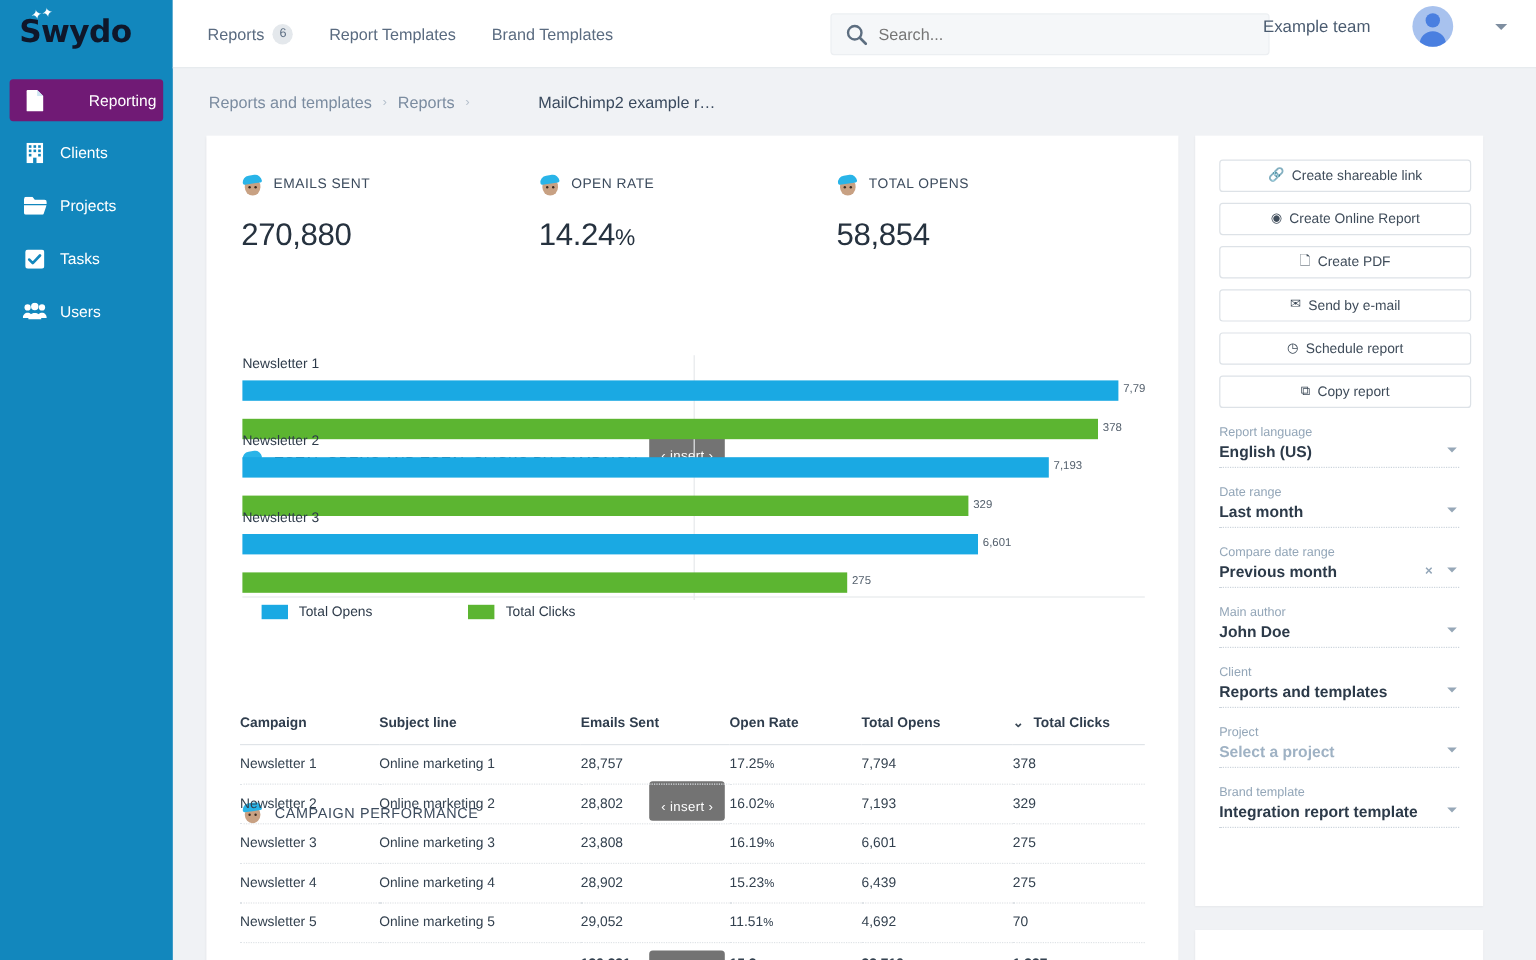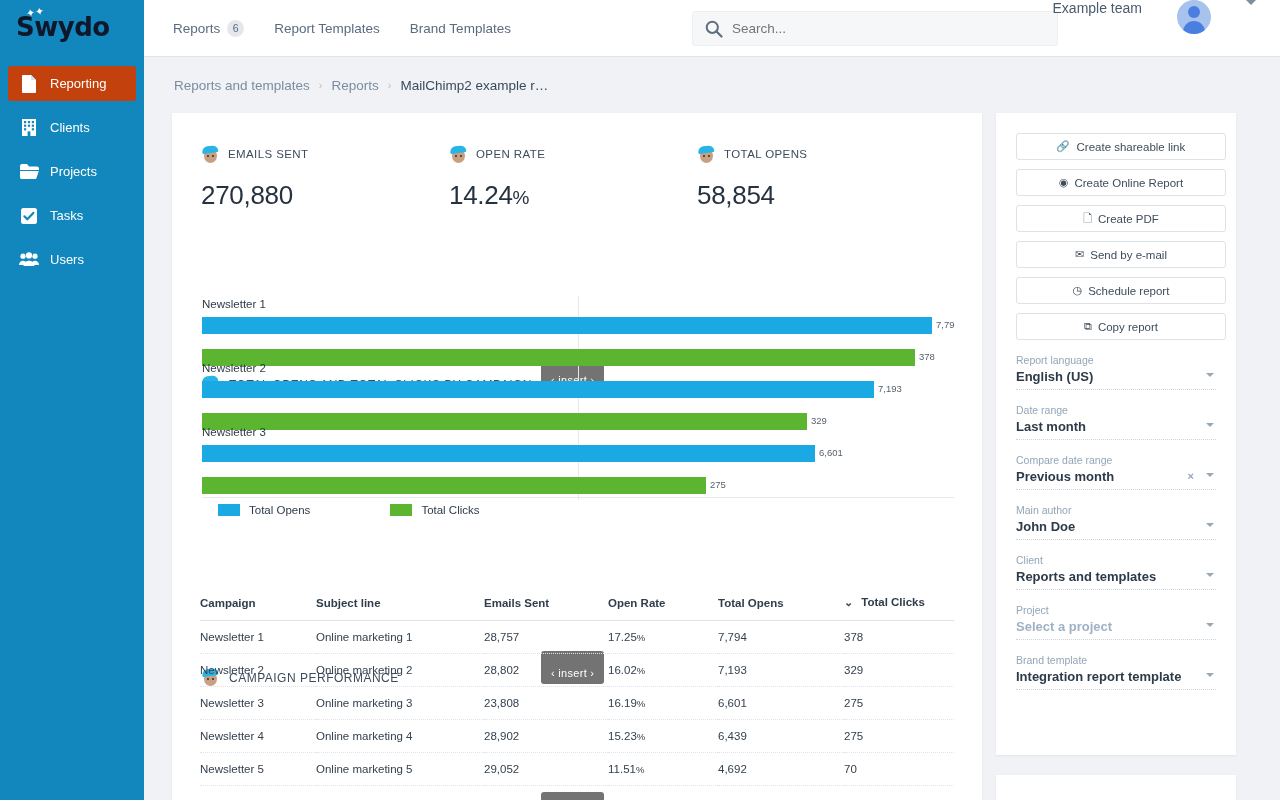--- a/index.html
+++ b/index.html
@@ -31,21 +31,21 @@
   }
   .nav-list { margin-top: 8px; }
   .nav-item {
     display: flex; align-items: center;
     height: 35px; margin: 0 8px 9px 8px;
     padding-left: 10px;
     color: #ffffff; font-size: 13px;
     border-radius: 3px;
     cursor: pointer;
   }
-  .nav-item.active { background: #c2410c; }
+  .nav-item.active { background: #701a75; gap: 24px; }
   .nav-icon {
     width: 22px; height: 20px; margin-right: 10px;
     display: flex; align-items: center; justify-content: center;
   }
   .nav-icon svg { display: block; }
   .nav-label { line-height: 20px; }
 
   
   .topbar {
     position: absolute; left: 144px; top: 0;
@@ -75,21 +75,21 @@
   }
   .search-icon { width: 18px; height: 18px; margin-right: 9px; flex: none; }
   .search-input {
     border: none; outline: none; background: transparent;
     font-size: 13.5px; color: #8a98a8;
     font-family: "Liberation Sans", sans-serif;
     width: 300px;
   }
   .team-area {
     position: absolute; right: 24px; top: 0; height: 44px;
-    display: flex; align-items: flex-start; gap: 23px;
+    display: flex; align-items: center; gap: 23px;
   }
   .team-name { font-size: 14px; color: #4a5b70; margin-right: 12px; }
   .avatar {
     width: 34px; height: 34px; border-radius: 50%;
     background: #a8c2ee; position: relative; overflow: hidden;
   }
   .avatar::before {
     content: ""; position: absolute; left: 50%; top: 6px;
     width: 12px; height: 12px; border-radius: 50%;
     background: #4a7fe0; transform: translateX(-50%);
@@ -107,21 +107,21 @@
 
   
   .breadcrumb {
     position: absolute; left: 144px; top: 57px;
     width: 1136px; height: 56px;
     display: flex; align-items: center;
     padding-left: 30px;
     font-size: 13.5px;
   }
   .crumb { color: #7b8ca0; cursor: pointer; }
-  .crumb.current { color: #3a4a5e; cursor: default; }
+  .crumb.current { color: #3a4a5e; cursor: default; margin-left: 48px; }
   .crumb-sep { color: #b5c0cc; margin: 0 9px; font-size: 11px; }
 
   
   .main-card {
     position: absolute; left: 172px; top: 113px;
     width: 810px; height: 690px;
     background: #ffffff;
     box-shadow: 0 1px 2px rgba(0,0,0,0.06);
   }
   .kpi-row { display: flex; padding: 32px 0 0 29px; }

